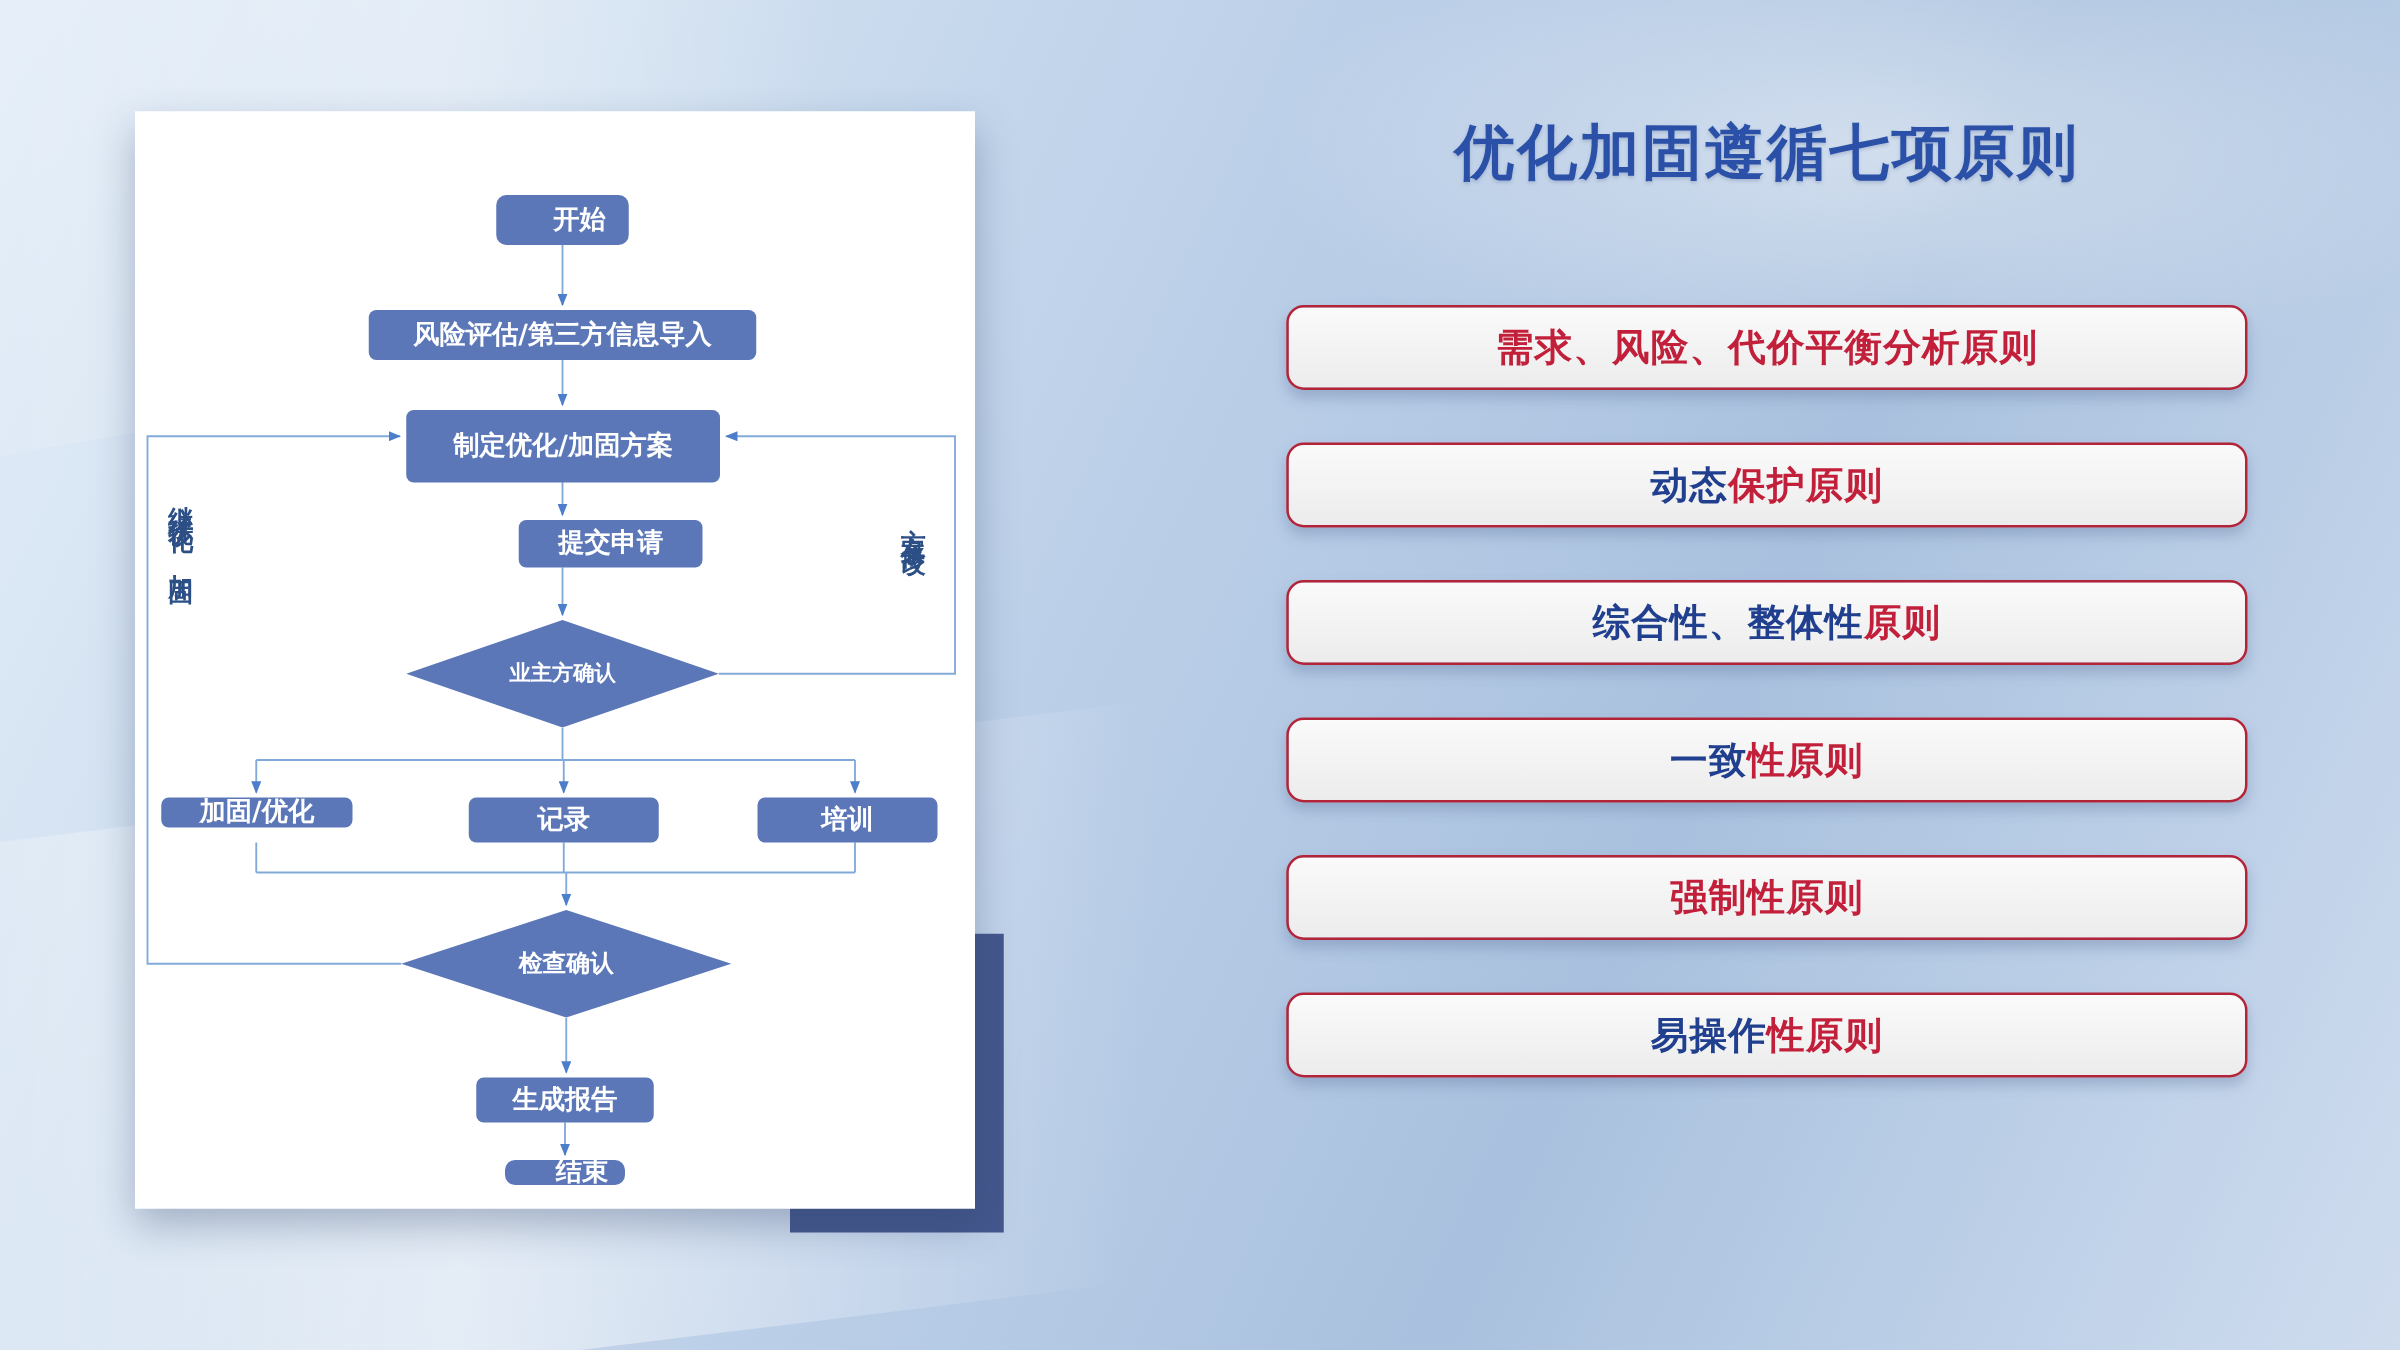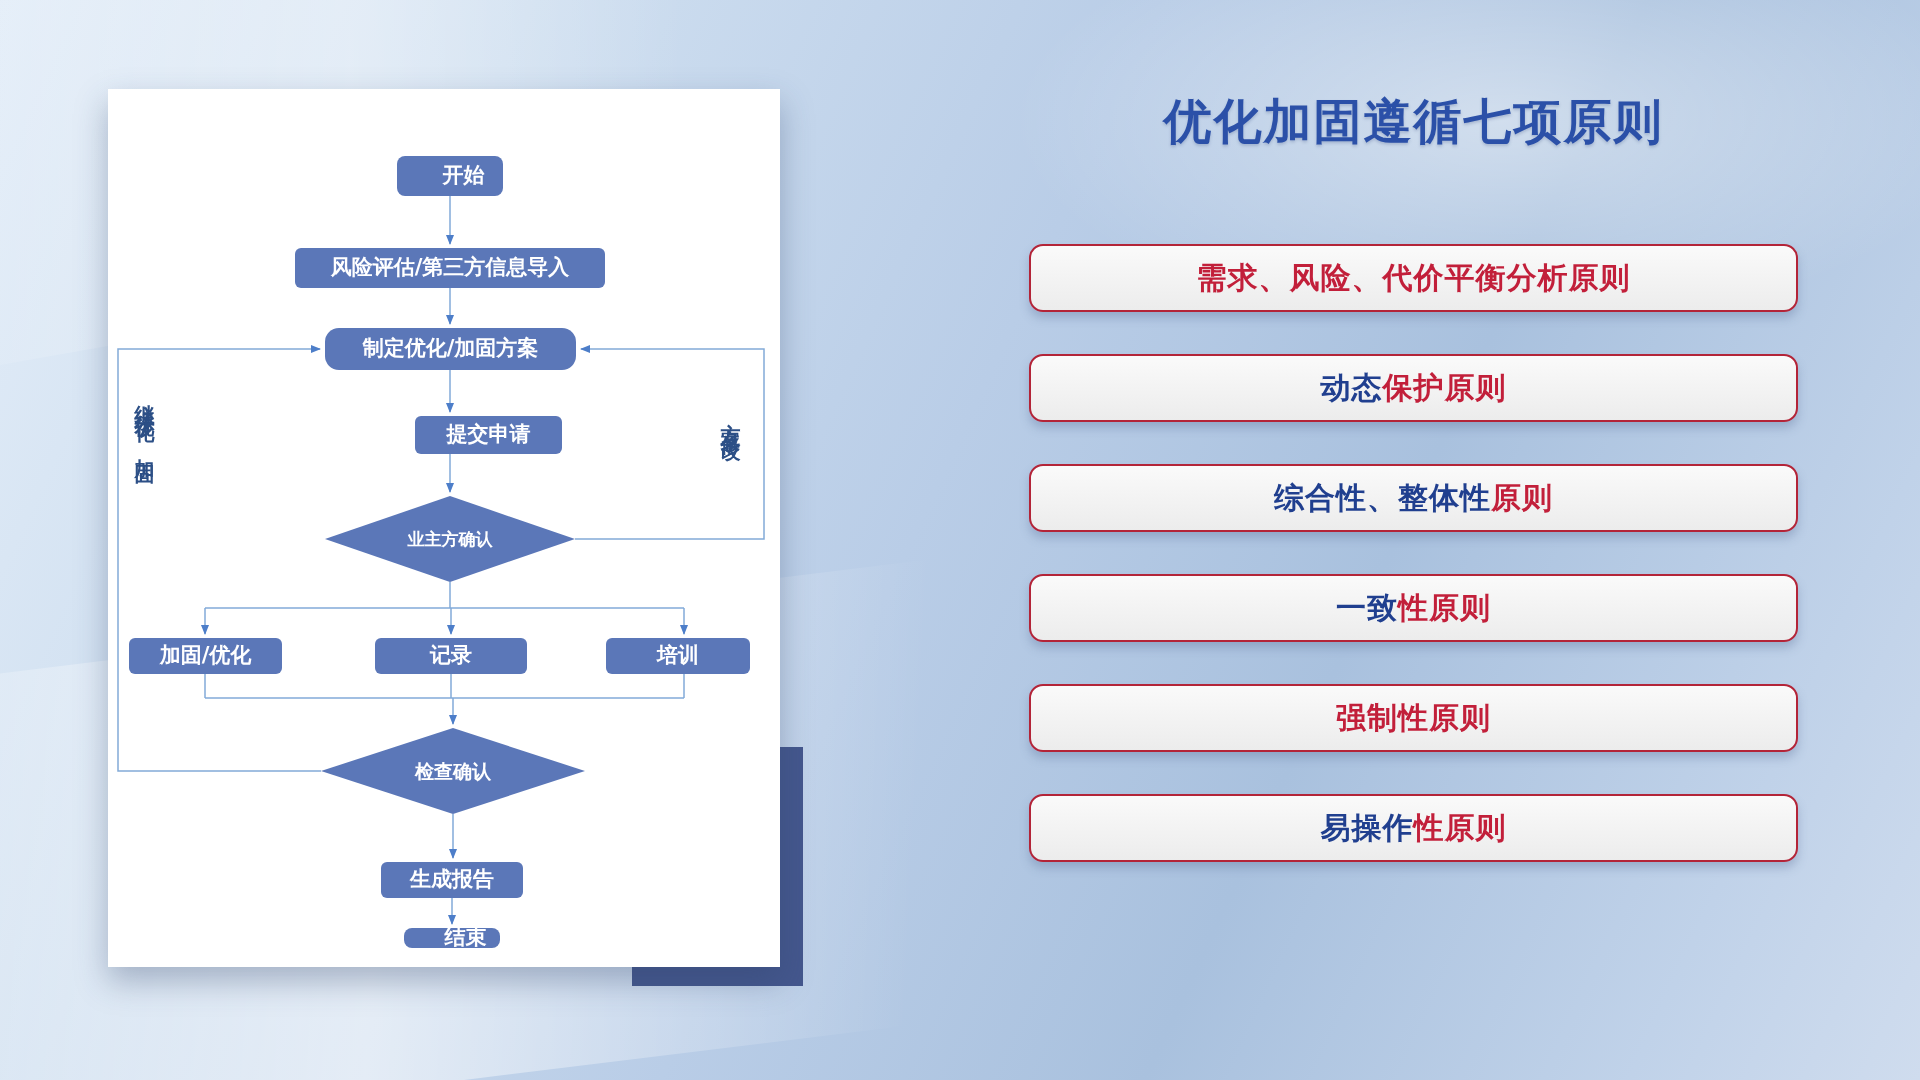--- a/index.html
+++ b/index.html
@@ -119,27 +119,27 @@
 
         <line x1="345" y1="725" x2="345" y2="769" marker-end="url(#arr)"></line>
         <line x1="344" y1="809" x2="344" y2="835" marker-end="url(#arr)"></line>
       </g>
     </svg>
 
     <div class="node start-end" style="left:289px; top:67px; width:106px; height:40px;">开始</div>
 
     <div class="node" style="left:187px; top:159px; width:310px; height:40px;">风险评估/第三方信息导入</div>
 
-    <div class="node" style="left:217px; top:239px; width:251px; height:42px;border-radius:14px;">制定优化/加固方案</div>
+    <div class="node" style="left:217px; top:239px; width:251px; height:58px;">制定优化/加固方案</div>
 
     <div class="node" style="left:269px; top:327px; width:147px; height:38px;margin-left:38px;">提交申请</div>
 
     <div class="node diamond" style="left:217px; top:407px; width:250px; height:86px; font-size:17px;">业主方确认</div>
 
-    <div class="node" style="left:21px; top:549px; width:153px; height:36px;">加固/优化</div>
+    <div class="node" style="left:21px; top:549px; width:153px; height:24px;">加固/优化</div>
 
     <div class="node" style="left:267px; top:549px; width:152px; height:36px;">记录</div>
 
     <div class="node" style="left:498px; top:549px; width:144px; height:36px;">培训</div>
 
     <div class="node diamond" style="left:213px; top:639px; width:264px; height:86px; font-size:19px;">检查确认</div>
 
     <div class="node" style="left:273px; top:773px; width:142px; height:36px;">生成报告</div>
 
     <div class="node start-end" style="left:296px; top:839px; width:96px; height:20px;">结束</div>

